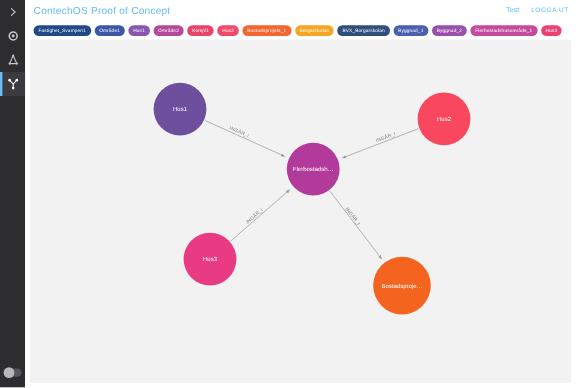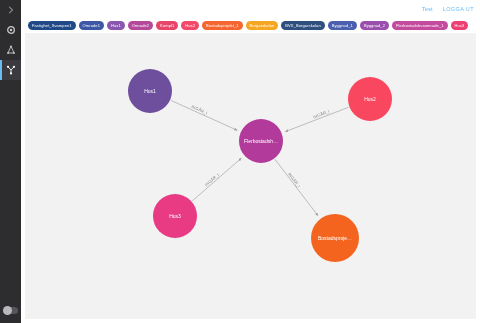--- a/index.html
+++ b/index.html
@@ -209,20 +209,21 @@
     <div class="rail-toggle">
       <div class="toggle-pill">
         <div class="toggle-knob"></div>
       </div>
     </div>
   </div>
 
   <div class="content">
 
     <div class="topbar">
+      <div class="app-title">ContechOS Proof of Concept</div>
       <div class="topbar-spacer"></div>
       <div class="topbar-link">Test</div>
       <div class="topbar-link logout">LOGGA UT</div>
     </div>
 
     <div class="chipbar">
         <div class="chip" style="background: rgb(32, 74, 135);">Fastighet_Svampen1</div>
         <div class="chip" style="background: rgb(60, 87, 166);">Område1</div>
         <div class="chip" style="background: rgb(138, 87, 176);">Hus1</div>
         <div class="chip" style="background: rgb(180, 72, 155);">Område2</div>

